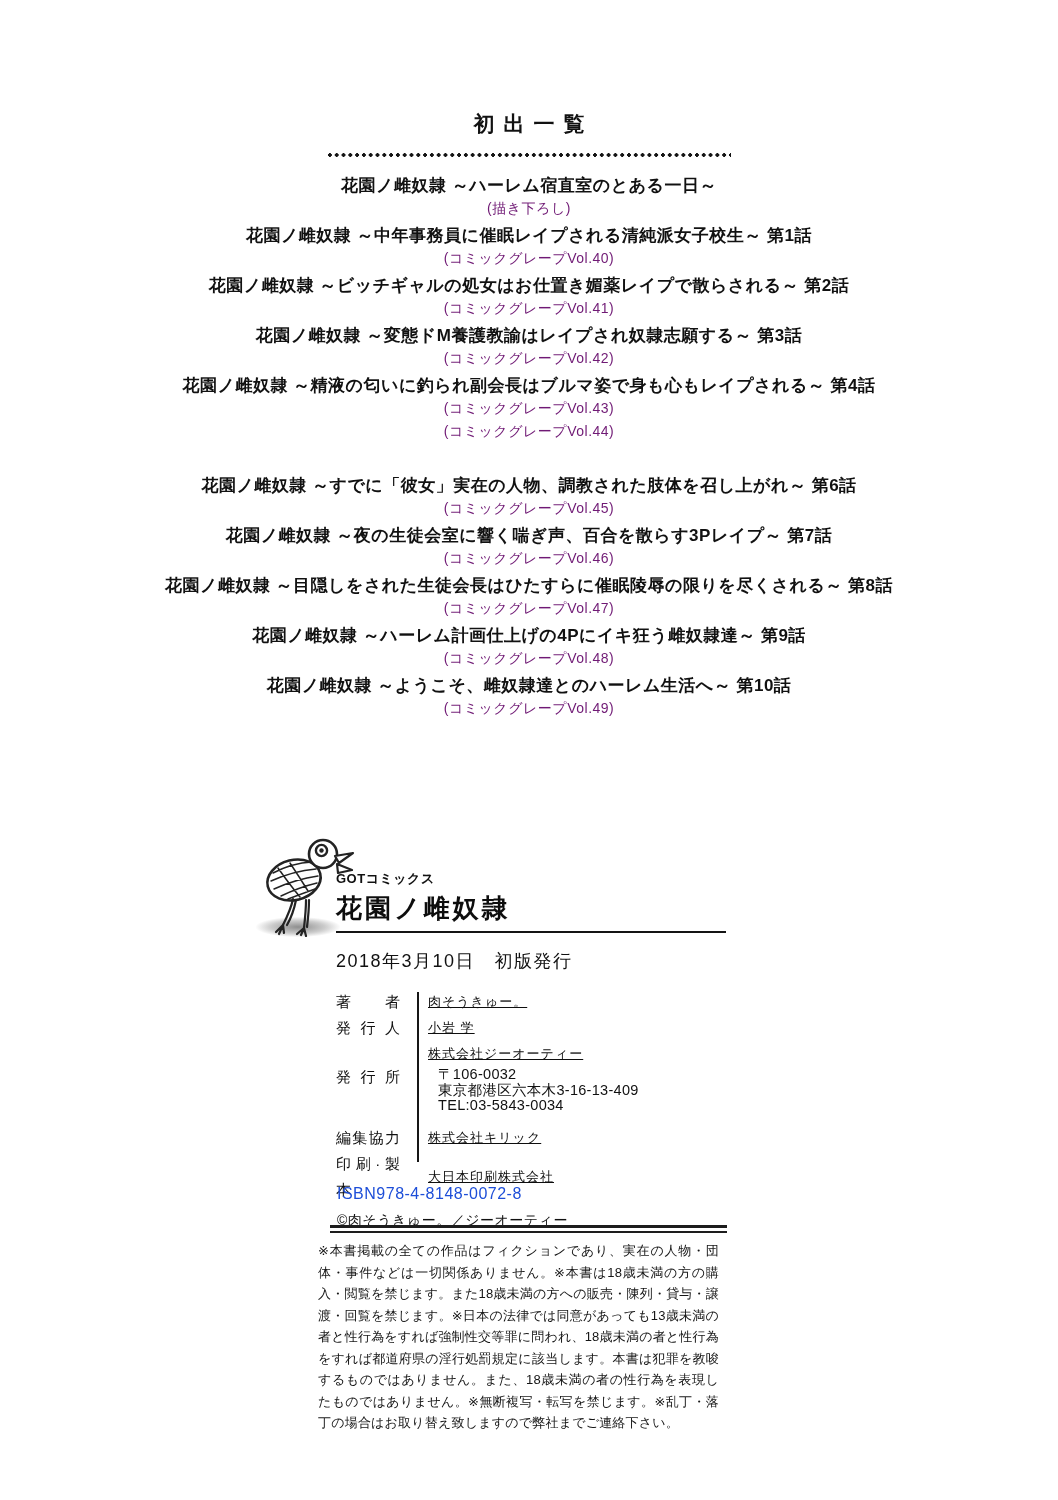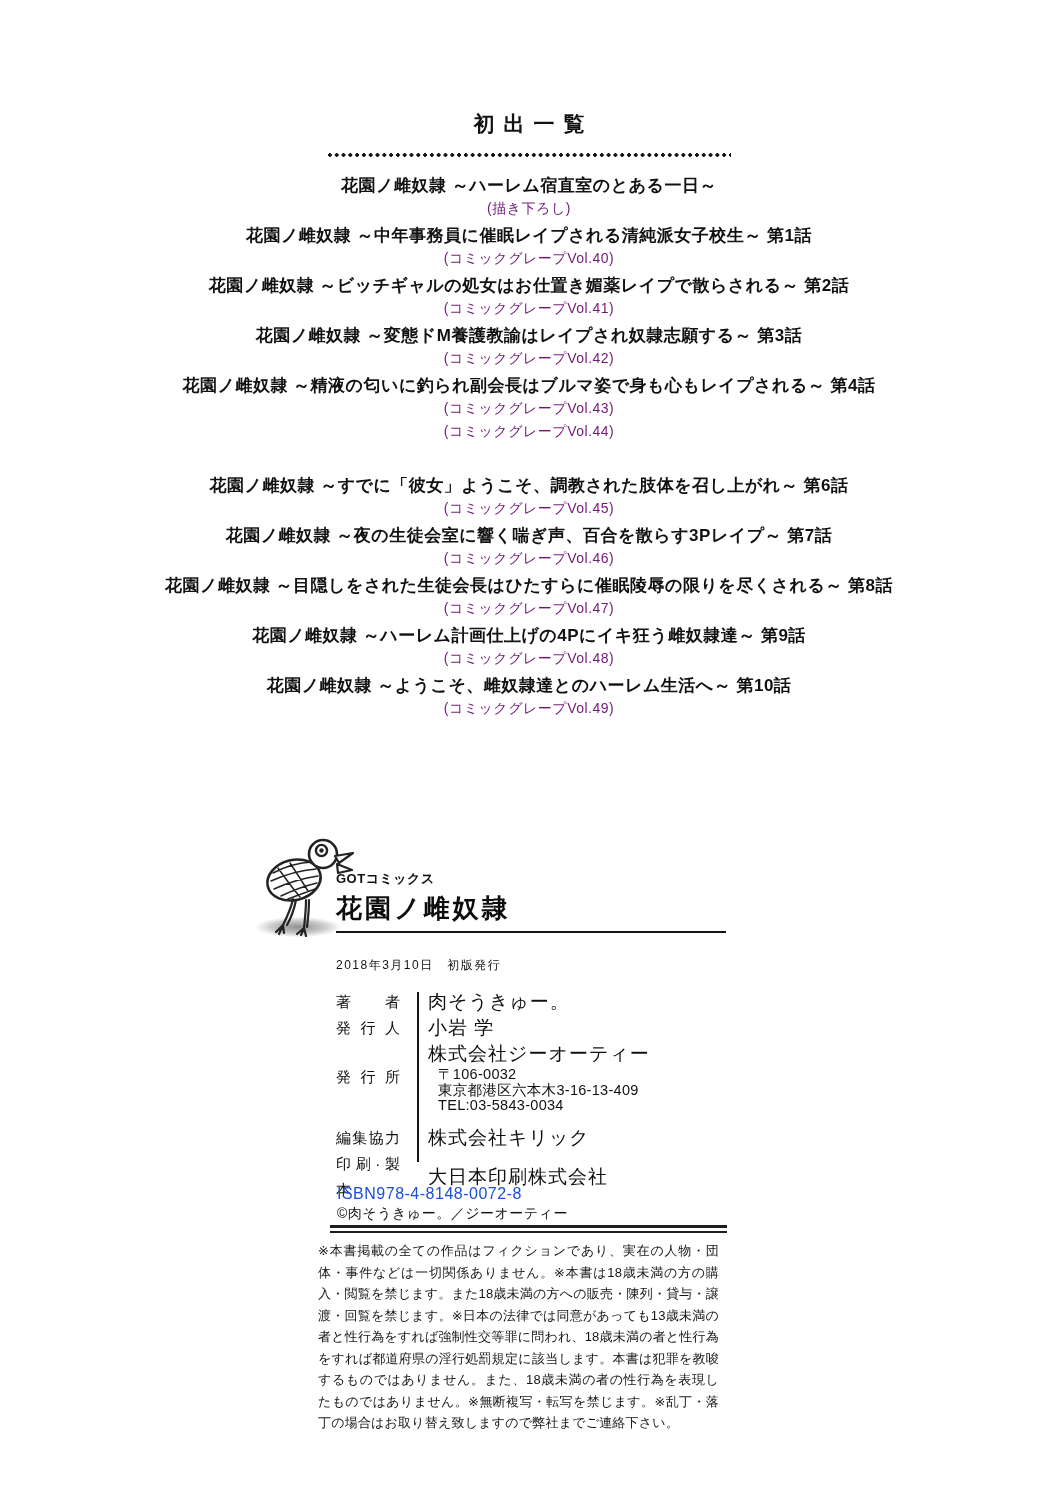--- a/index.html
+++ b/index.html
@@ -33,37 +33,37 @@
   
   .bird-logo{position:absolute;left:260px;top:833px;}
   .bird-shadow{
     position:absolute;left:256px;top:917px;width:84px;height:20px;
     background:radial-gradient(ellipse at center,rgba(50,50,50,0.55) 0%,rgba(50,50,50,0.25) 45%,rgba(50,50,50,0) 72%);
   }
   .colophon-text{position:absolute;left:336px;top:870px;width:390px;}
   .imprint{font-size:13px;font-weight:bold;letter-spacing:0.5px;color:#111;}
   .book-title{font-size:26px;font-weight:bold;letter-spacing:3px;color:#0d0d0d;margin-top:3px;}
   .title-rule{border:0;border-top:2.5px solid #141414;margin:5px 0 0 0;width:390px;}
-  .edition-date{font-size:12px;letter-spacing:1.5px;margin-top:24px;color:#111;}
+  .edition-date{font-size:18px;letter-spacing:1.5px;margin-top:16px;color:#111;}
 
   .credits{position:absolute;left:336px;top:989px;width:392px;}
   .credits .vline{position:absolute;left:81px;top:3px;width:2px;height:170px;background:#161616;}
   .credit-row{display:flex;align-items:center;}
   .credit-label{
     width:64px;font-size:15px;color:#111;line-height:26px;
     text-align:justify;text-align-last:justify;flex:0 0 64px;
   }
   .credit-body{padding-left:28px;flex:1;}
-  .credit-value{font-size:19px;line-height:26px;letter-spacing:1px;color:#0e0e0e;}
+  .credit-value{font-size:13px;line-height:26px;letter-spacing:1px;color:#0e0e0e;text-decoration:underline;}
   .credit-detail{font-size:14.5px;line-height:15.5px;letter-spacing:0.3px;color:#111;padding-left:10px;}
   .credit-row.has-details{margin-bottom:11px;}
 
   .isbn-block{position:absolute;left:337px;top:1184px;}
   .isbn{font-size:16px;letter-spacing:0.5px;color:#1d4ed8;line-height:19px;}
-  .copyright{font-size:14px;letter-spacing:0.5px;color:#111;line-height:19px;margin-top:1px;}
+  .copyright{font-size:14px;letter-spacing:0.5px;color:#111;line-height:19px;margin-top:8px;}
 
   .double-rule{
     position:absolute;left:330px;top:1225px;width:397px;height:3px;
     border-top:3px solid #1d1d1d;border-bottom:2px solid #1d1d1d;
   }
   .disclaimer{
     position:absolute;left:318px;top:1240px;width:401px;
     font-size:13px;line-height:21.5px;letter-spacing:0.2px;color:#151515;
     text-align:justify;
   }
@@ -101,21 +101,21 @@
         <div class="pub-entry">
           <div class="entry-title">花園ノ雌奴隷 ～精液の匂いに釣られ副会長はブルマ姿で身も心もレイプされる～ 第4話</div>
           <div class="entry-source">(コミックグレープVol.43)</div>
         </div>
 
         <div class="pub-entry">
           <div class="entry-source">(コミックグレープVol.44)</div>
         </div>
 
         <div class="pub-entry">
-          <div class="entry-title">花園ノ雌奴隷 ～すでに「彼女」ようこそ、調教された肢体を召し上がれ～ 第6話</div>
+          <div class="entry-title">花園ノ雌奴隷 ～すでに「彼女」実在の人物、調教された肢体を召し上がれ～ 第6話</div>
           <div class="entry-source">(コミックグレープVol.45)</div>
         </div>
 
         <div class="pub-entry">
           <div class="entry-title">花園ノ雌奴隷 ～夜の生徒会室に響く喘ぎ声、百合を散らす3Pレイプ～ 第7話</div>
           <div class="entry-source">(コミックグレープVol.46)</div>
         </div>
 
         <div class="pub-entry">
           <div class="entry-title">花園ノ雌奴隷 ～目隠しをされた生徒会長はひたすらに催眠陵辱の限りを尽くされる～ 第8話</div>

